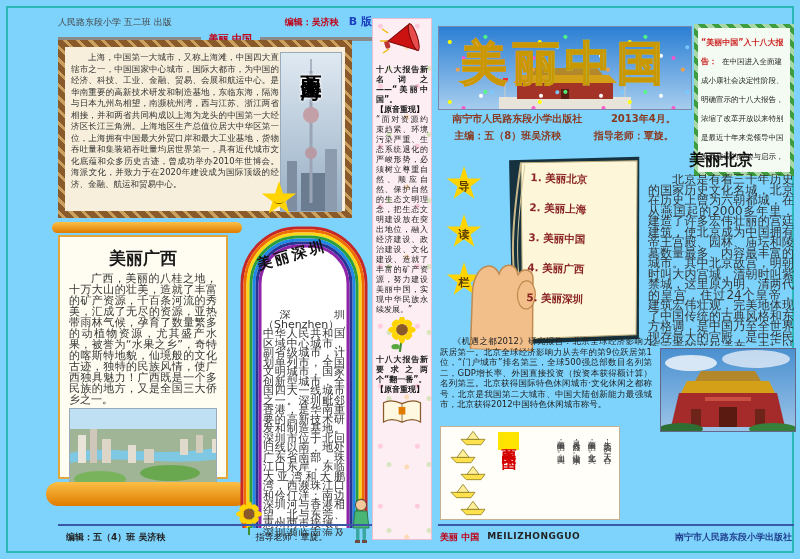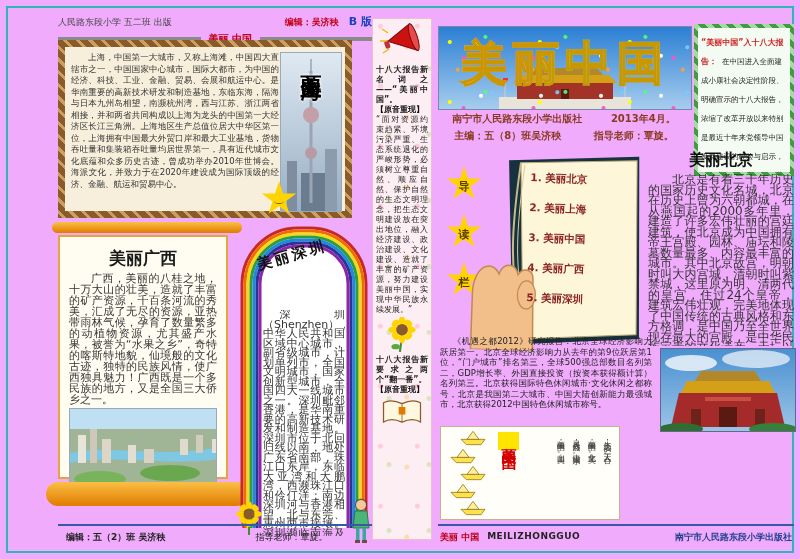--- a/index.html
+++ b/index.html
@@ -1,16 +1,16 @@
 <!DOCTYPE html>
 <html><head>
 <meta charset="utf-8">
 <style>
   html,body{margin:0;padding:0;background:#fff;}
-  .screen{position:relative;width:800px;height:559px;background:#f0abfc;overflow:hidden;
+  .screen{position:relative;width:800px;height:559px;background:#7dd3fc;overflow:hidden;
     font-family:"DejaVu Sans","Liberation Sans",sans-serif;color:#222;}
   .frame{position:absolute;inset:6px;border:2px solid #2ab8b8;pointer-events:none;}
 
   
   .lp-header{position:absolute;left:58px;top:14px;width:314px;}
   .lp-h-row1{display:flex;align-items:baseline;font-size:9px;}
   .lp-school{color:#444;}
   .lp-sp{flex:1;}
   .lp-editor{color:#c00016;margin-right:10px;font-weight:bold;}
   .lp-edition{color:#1a3fbf;font-weight:bold;font-size:11px;}
@@ -233,21 +233,21 @@
       <polygon points="5,13 17,13 19,30 3,30" fill="#49b675" stroke="#1e6e42" stroke-width=".8"></polygon>
       <rect x="6" y="30" width="3.5" height="12" fill="#3aa8a0"></rect>
         <rect x="12.5" y="30" width="3.5" height="12" fill="#3aa8a0"></rect>
       <rect x="5" y="42" width="5" height="3" fill="#6d4c41"></rect>
         <rect x="12" y="42" width="5" height="3" fill="#6d4c41"></rect>
     </svg>
   </div>
 
   <div class="lp-footrule"></div>
   <div class="lp-footer">
-    <span class="lp-f-ed">编辑：五（2）班 吴济秧</span>
+    <span class="lp-f-ed">编辑：五（4）班 吴济秧</span>
     <span class="lp-f-adv">指导老师：覃旋。</span>
   </div>
 
   <div class="strip">
     <svg class="strip-icon" width="46" height="40" viewBox="0 0 46 40">
       <g transform="rotate(-18 23 20)">
         <polygon points="10,14 36,4 36,32" fill="#cc1111" stroke="#7a0a0a" stroke-width="1"></polygon>
         <ellipse cx="36" cy="18" rx="3.5" ry="14" fill="#e84b4b" stroke="#7a0a0a" stroke-width="1"></ellipse>
         <rect x="6" y="13" width="5" height="8" rx="2" fill="#b33"></rect>
       </g>

